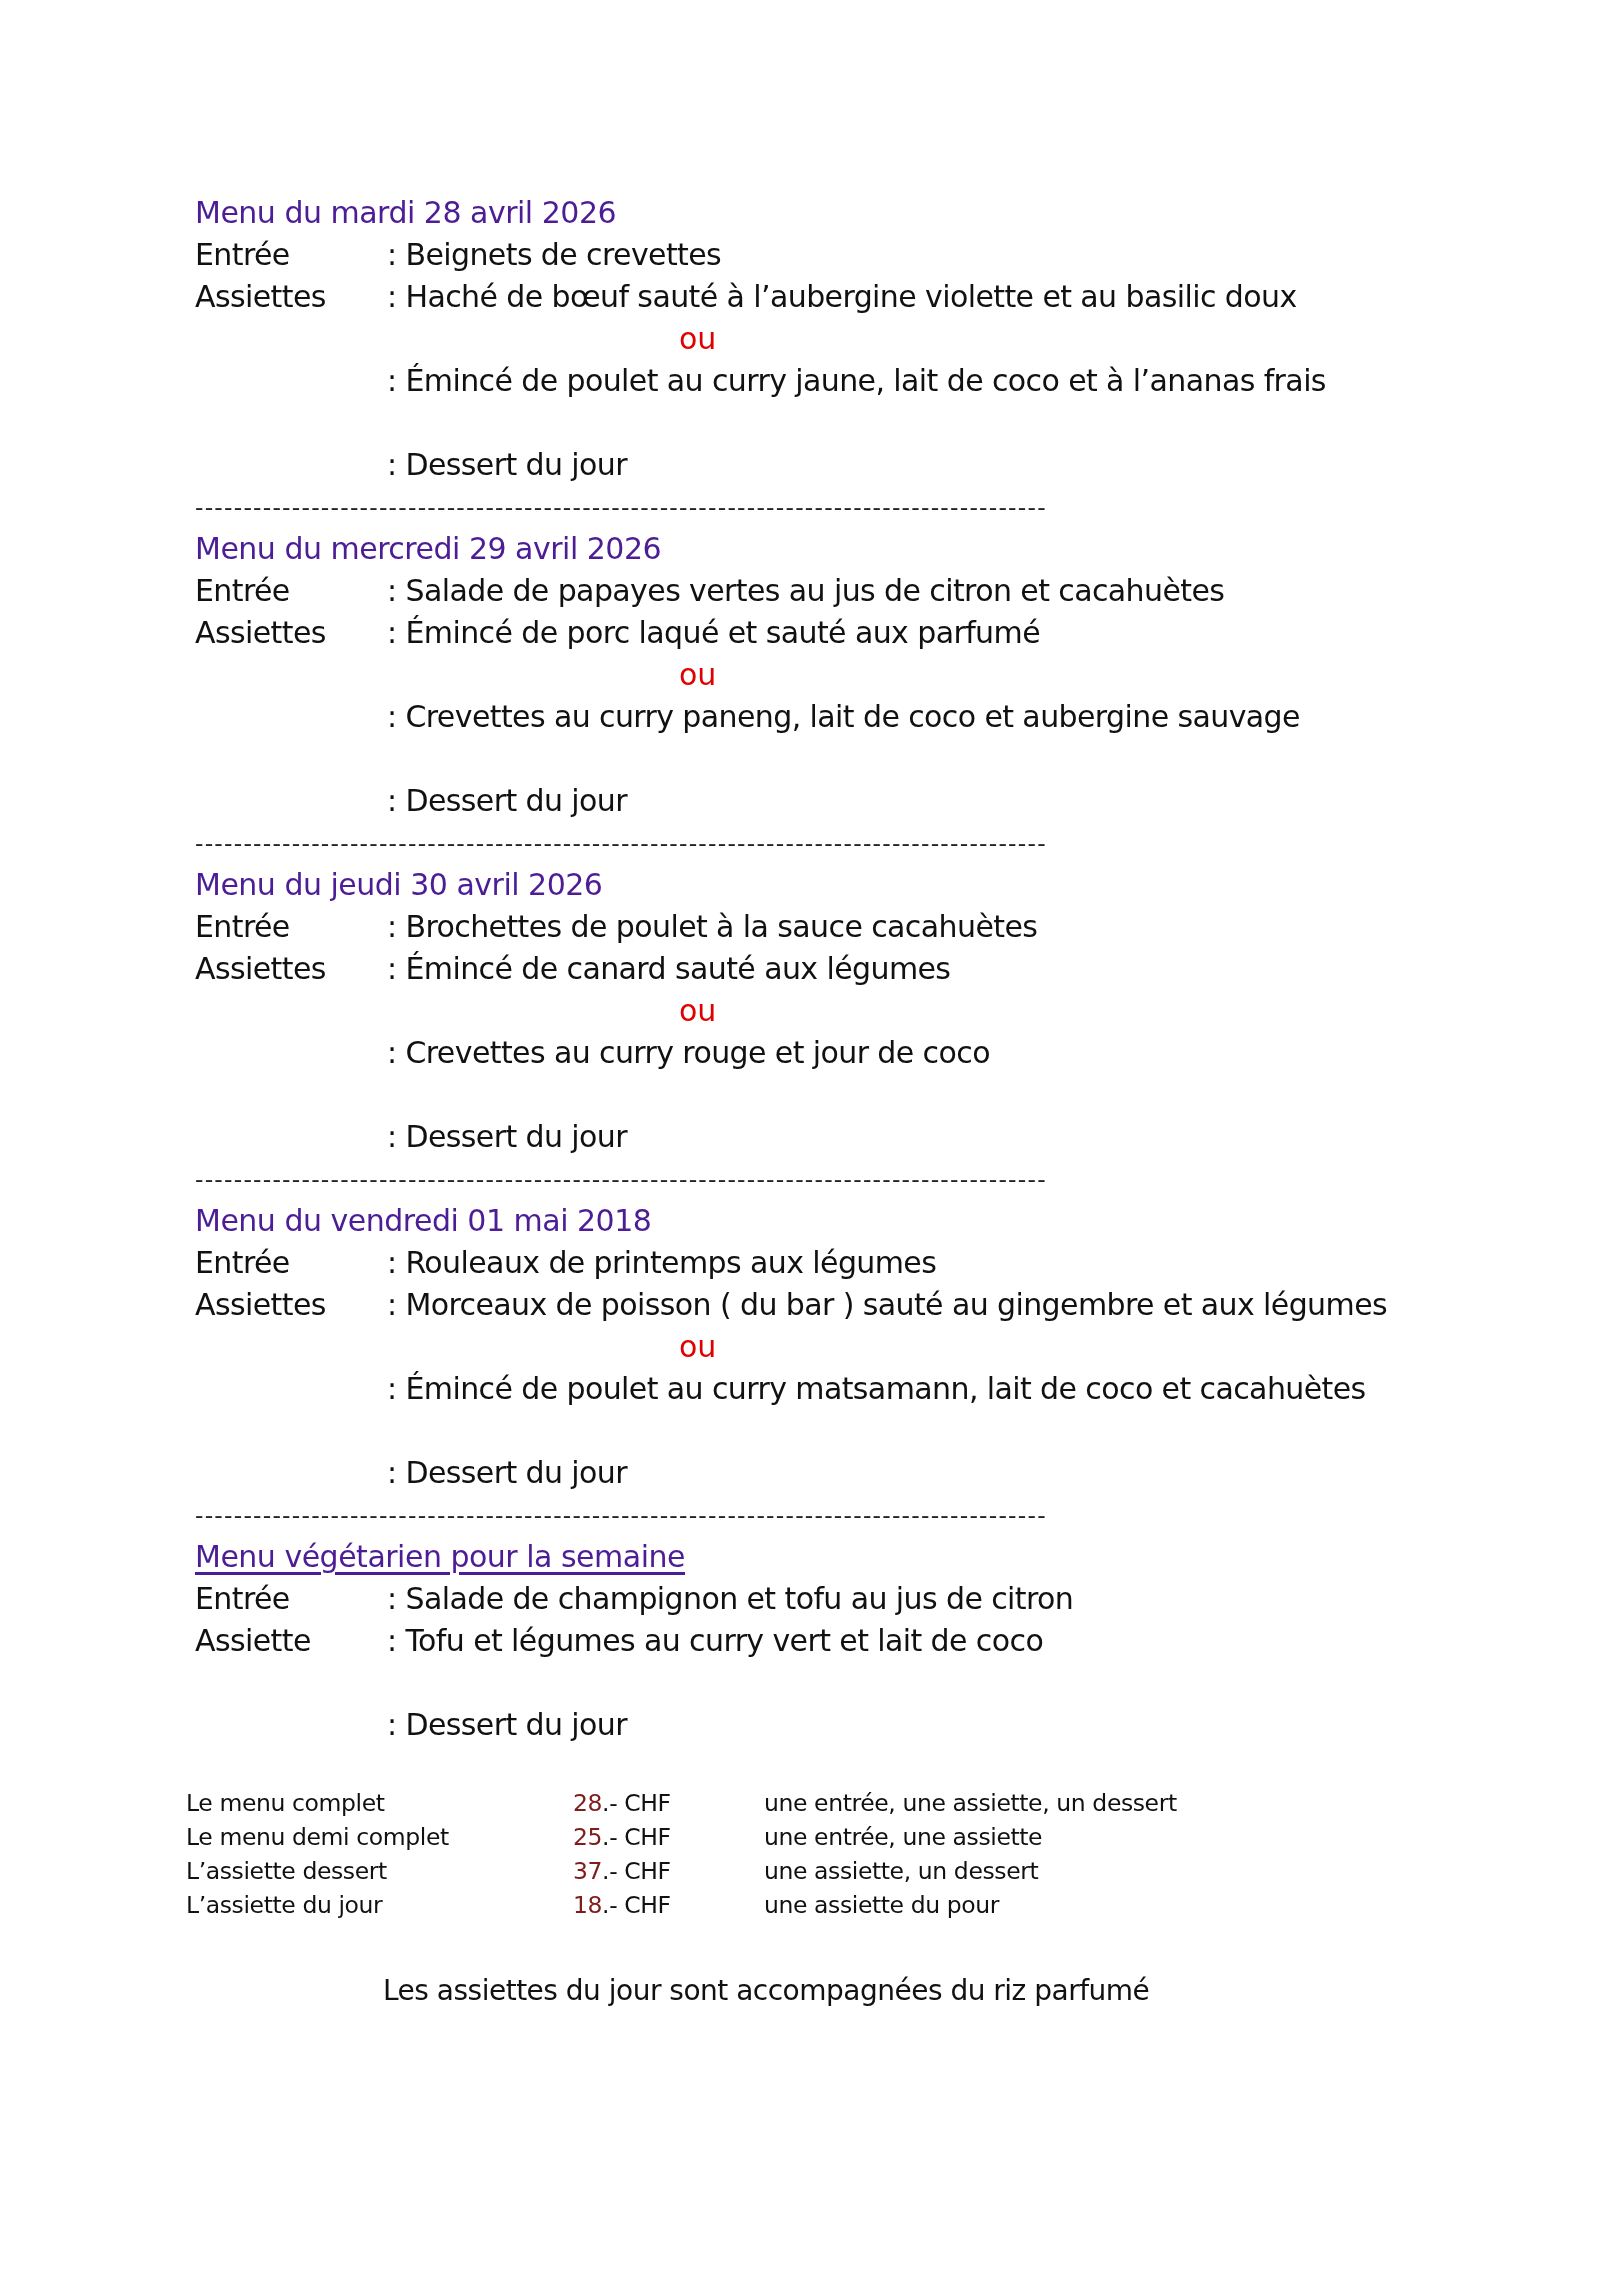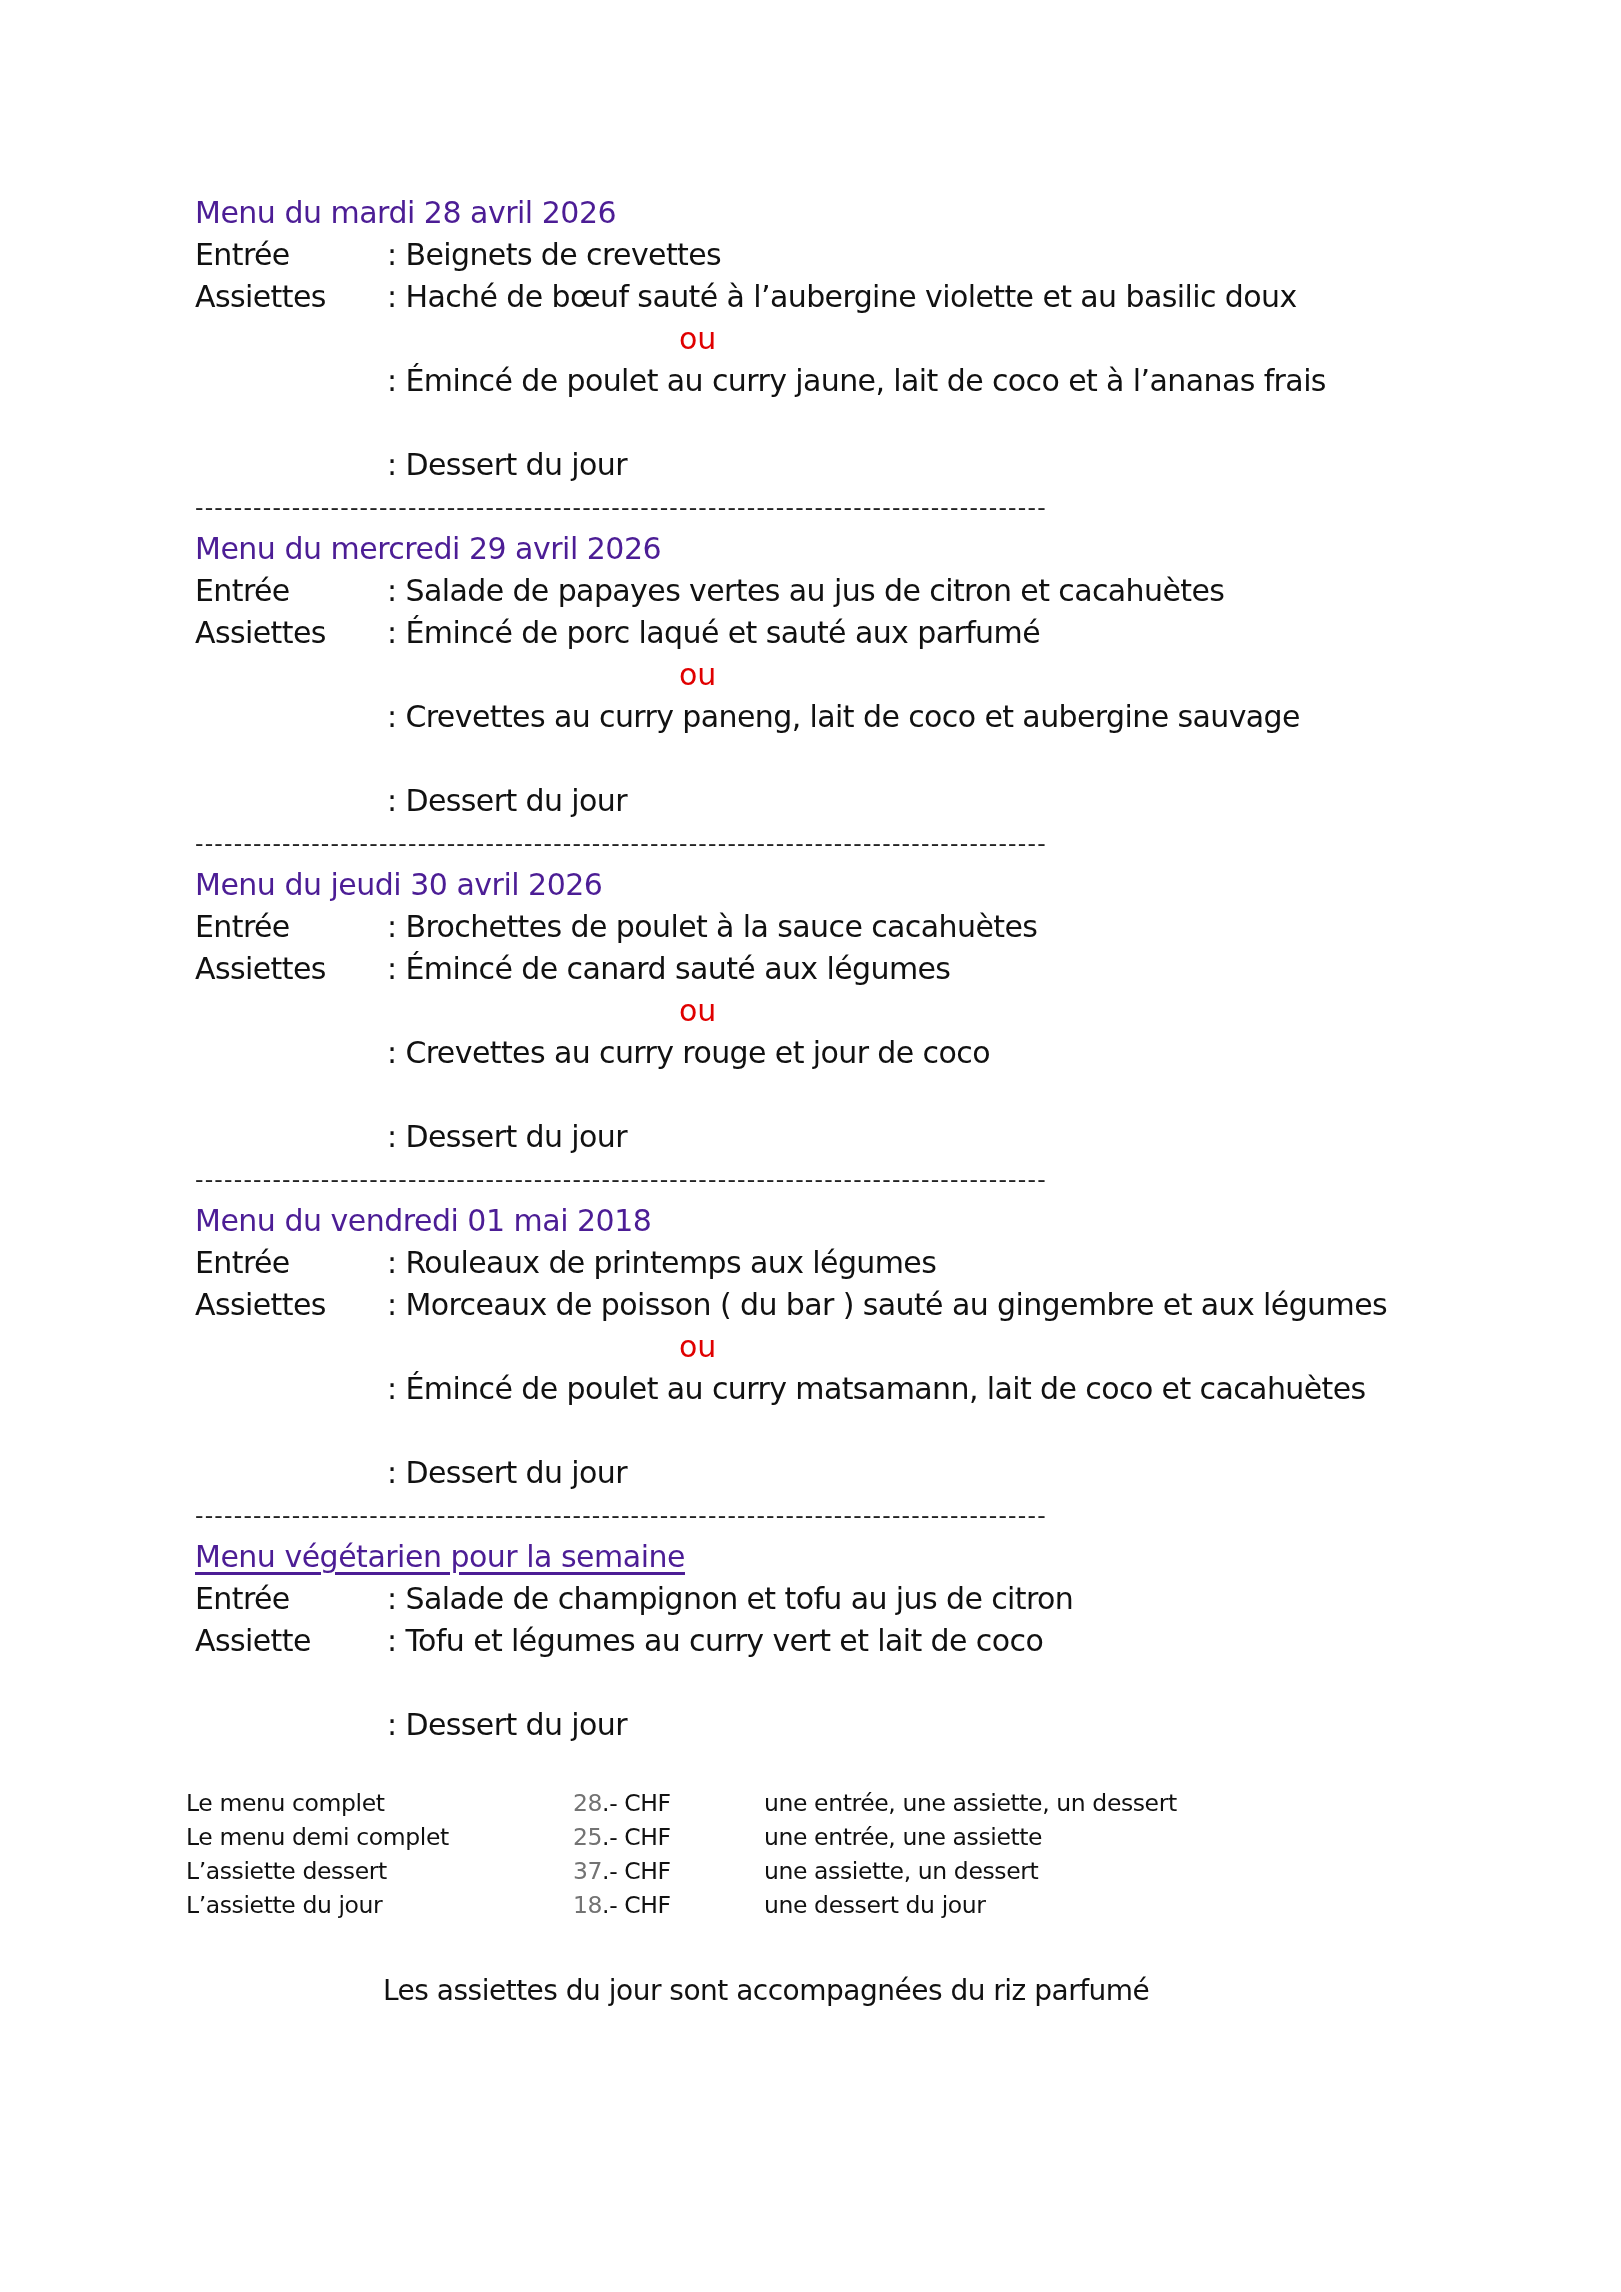--- a/index.html
+++ b/index.html
@@ -12,21 +12,21 @@
   .row { display:flex; font-size:30px; line-height:42px; height:42px; white-space:nowrap; letter-spacing:-0.6px; }
   .lbl { width:192px; flex:none; }
   .val { flex:none; }
   .ou { color:#e00000; font-size:30px; line-height:42px; height:42px; padding-left:484px; }
   .blank { height:42px; }
   .sep { font-size:23.5px; line-height:42px; height:42px; overflow:hidden; white-space:nowrap; color:#222; letter-spacing:1.2px; }
   .prices { position:absolute; left:186px; top:1786px; width:1078px; }
   .prow { display:flex; font-size:23.5px; line-height:34px; height:34px; white-space:nowrap; letter-spacing:-0.4px; }
   .pname { width:387px; flex:none; }
   .pamt { width:191px; flex:none; }
-  .pamt .num { color:#737373; }
+  .pamt .num { color:#7f1d1d; }
   .pdesc { flex:none; }
   .footer { position:absolute; left:383px; top:1970px; font-size:28px; line-height:42px;
             text-underline-offset:4.9px; white-space:nowrap; letter-spacing:-0.5px; }
 </style>
 </head>
 <body>
 
 <div class="page">
 
   <div class="section">
@@ -151,18 +151,18 @@
     <span class="pdesc">une entrée, une assiette</span>
   </div>
   <div class="prow">
     <span class="pname">L’assiette dessert</span>
     <span class="pamt"><span class="num">37</span><span>.- CHF</span></span>
     <span class="pdesc">une assiette, un dessert</span>
   </div>
   <div class="prow">
     <span class="pname">L’assiette du jour</span>
     <span class="pamt"><span class="num">18</span><span>.- CHF</span></span>
-    <span class="pdesc">une dessert du jour</span>
+    <span class="pdesc">une assiette du pour</span>
   </div>
 </div>
 
 <div class="footer">Les assiettes du jour sont accompagnées du riz parfumé</div>
 
 
 </body></html>

